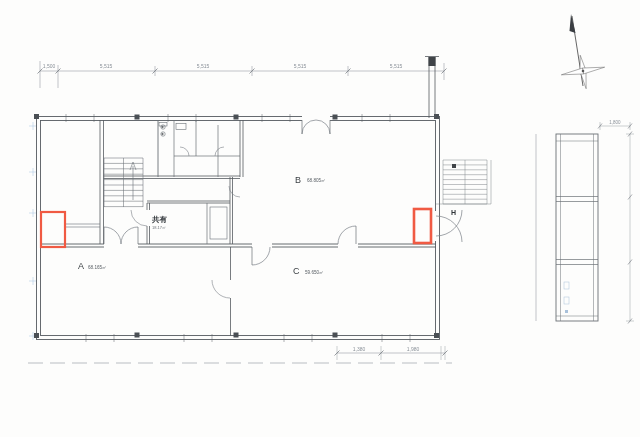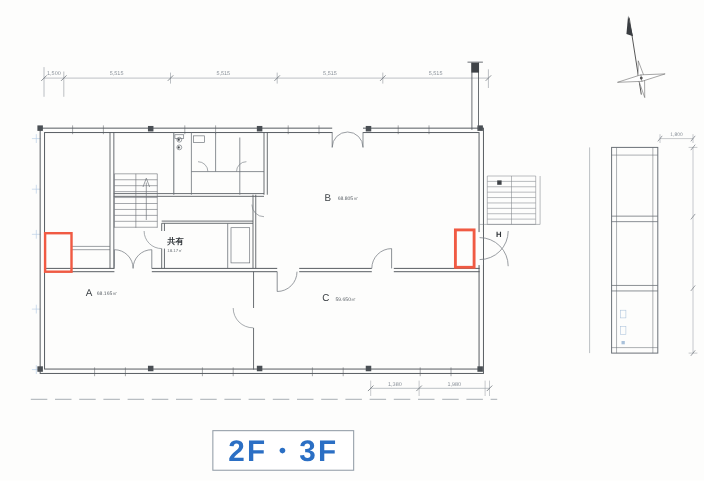--- a/index.html
+++ b/index.html
@@ -212,16 +212,13 @@
       <path d="M334.5 355.5 L339.5 350.5"></path>
           <path d="M378.5 355.5 L383.5 350.5"></path>
           <path d="M442.5 355.5 L447.5 350.5"></path>
     </g>
     <text class="t-dim" x="359" y="351" text-anchor="middle">1,380</text>
     <text class="t-dim" x="413" y="351" text-anchor="middle">1,980</text>
   </g>
   <path d="M28 363 H452" stroke="#b9bec2" stroke-width="1.1" stroke-dasharray="15 7" fill="none"></path>
 </svg>
 
-  <div id="title-box">
-    <span>2F・3F</span>
-  </div>
 </div>
 
 </body></html>

